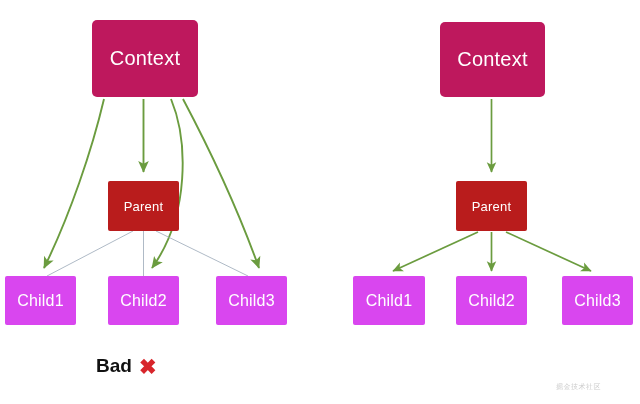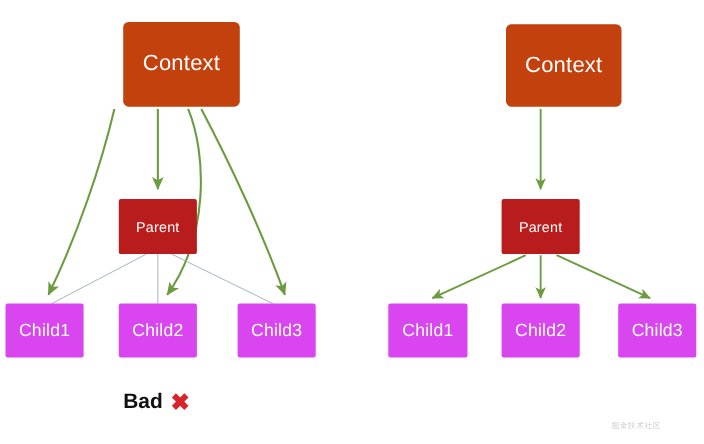--- a/index.html
+++ b/index.html
@@ -37,24 +37,23 @@
     box-sizing: border-box;
     display: flex;
     align-items: center;
     justify-content: center;
     color: #ffffff;
     letter-spacing: 0.2px;
     user-select: none;
   }
 
   .node-context {
-    background: #c2410c;
+    background: #be185d;
     border-radius: 5px;
     font-size: 20px;
-    margin-left: 20px;
   }
 
   .node-blue {
     background: #b91c1c;
     border-radius: 2px;
     font-size: 13px;
   }
 
   .node-child {
     background: #d946ef;
@@ -80,21 +79,21 @@
   .verdict {
     position: absolute;
     display: flex;
     align-items: center;
     gap: 7px;
     font-size: 19px;
     font-weight: bold;
     color: #111111;
     user-select: none;
   }
-  .verdict-bad  { left: 112px; top: 355px; }
+  .verdict-bad  { left: 96px; top: 355px; }
   .verdict-good { left: 460px; top: 355px; }
 
   .mark-cross {
     color: #d8252b;
     font-size: 21px;
     font-weight: bold;
     line-height: 1;
   }
 
   .mark-check-box {

